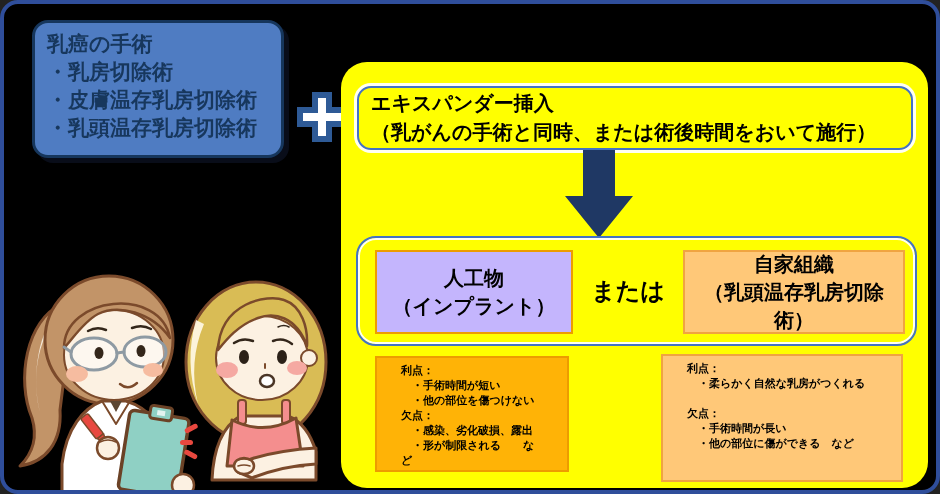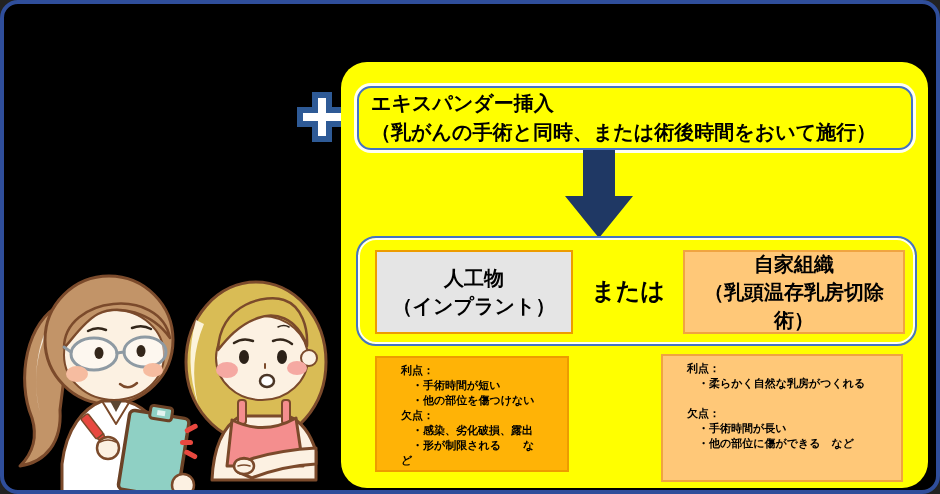--- a/index.html
+++ b/index.html
@@ -57,41 +57,47 @@
     border:2.5px solid #4472C4;
     border-radius:20px;
     box-shadow:inset 0 0 0 2px rgba(255,255,255,0.95);
   }
   .option{
     position:absolute;top:12px;height:84px;
     box-sizing:border-box;
     display:flex;align-items:center;justify-content:center;text-align:center;
     color:#000;font-size:20px;line-height:1.4;
   }
-  .option.implant{left:17px;width:198px;background:#e5e5e5;border:2px solid #ED9C00;}
+  .option.implant{left:17px;width:198px;background:#c4b5fd;border:2px solid #ED9C00;}
   .option.autologous{left:325px;width:222px;background:#FFC878;border:2px solid #F0A441;}
   .or-label{
     position:absolute;left:219px;top:0;width:102px;height:100%;
     display:flex;align-items:center;justify-content:center;
     color:#000;font-size:24px;
   }
   .pros-cons{
     position:absolute;box-sizing:border-box;
     color:#000;font-size:11px;line-height:1.36;
     padding:6px 24px;
   }
   .pros-cons.implant{left:34px;top:294px;width:194px;height:116px;background:#FFB306;border:2px solid #ED9C00;}
   .pros-cons.autologous{left:320px;top:292px;width:242px;height:128px;background:#FFC878;border:2px solid #F0A441;}
   .illustration{position:absolute;left:0;top:248px;width:340px;height:246px;}
 </style>
 </head>
 <body>
 
 <div class="canvas">
 
+  <div class="surgery-box">
+    <div class="multiline">乳癌の手術
+・乳房切除術
+・皮膚温存乳房切除術
+・乳頭温存乳房切除術</div>
+  </div>
 
   <div class="plus-wrap">
     <svg width="56" height="56" viewBox="0 0 56 56">
       <path d="M21 6 H35 V21 H50 V35 H35 V50 H21 V35 H6 V21 H21 Z" fill="#FFFFFF" stroke="#2E5A96" stroke-width="6" stroke-linejoin="miter"></path>
     </svg>
   </div>
 
   <div class="panel">
 
     <div class="expander-box">

